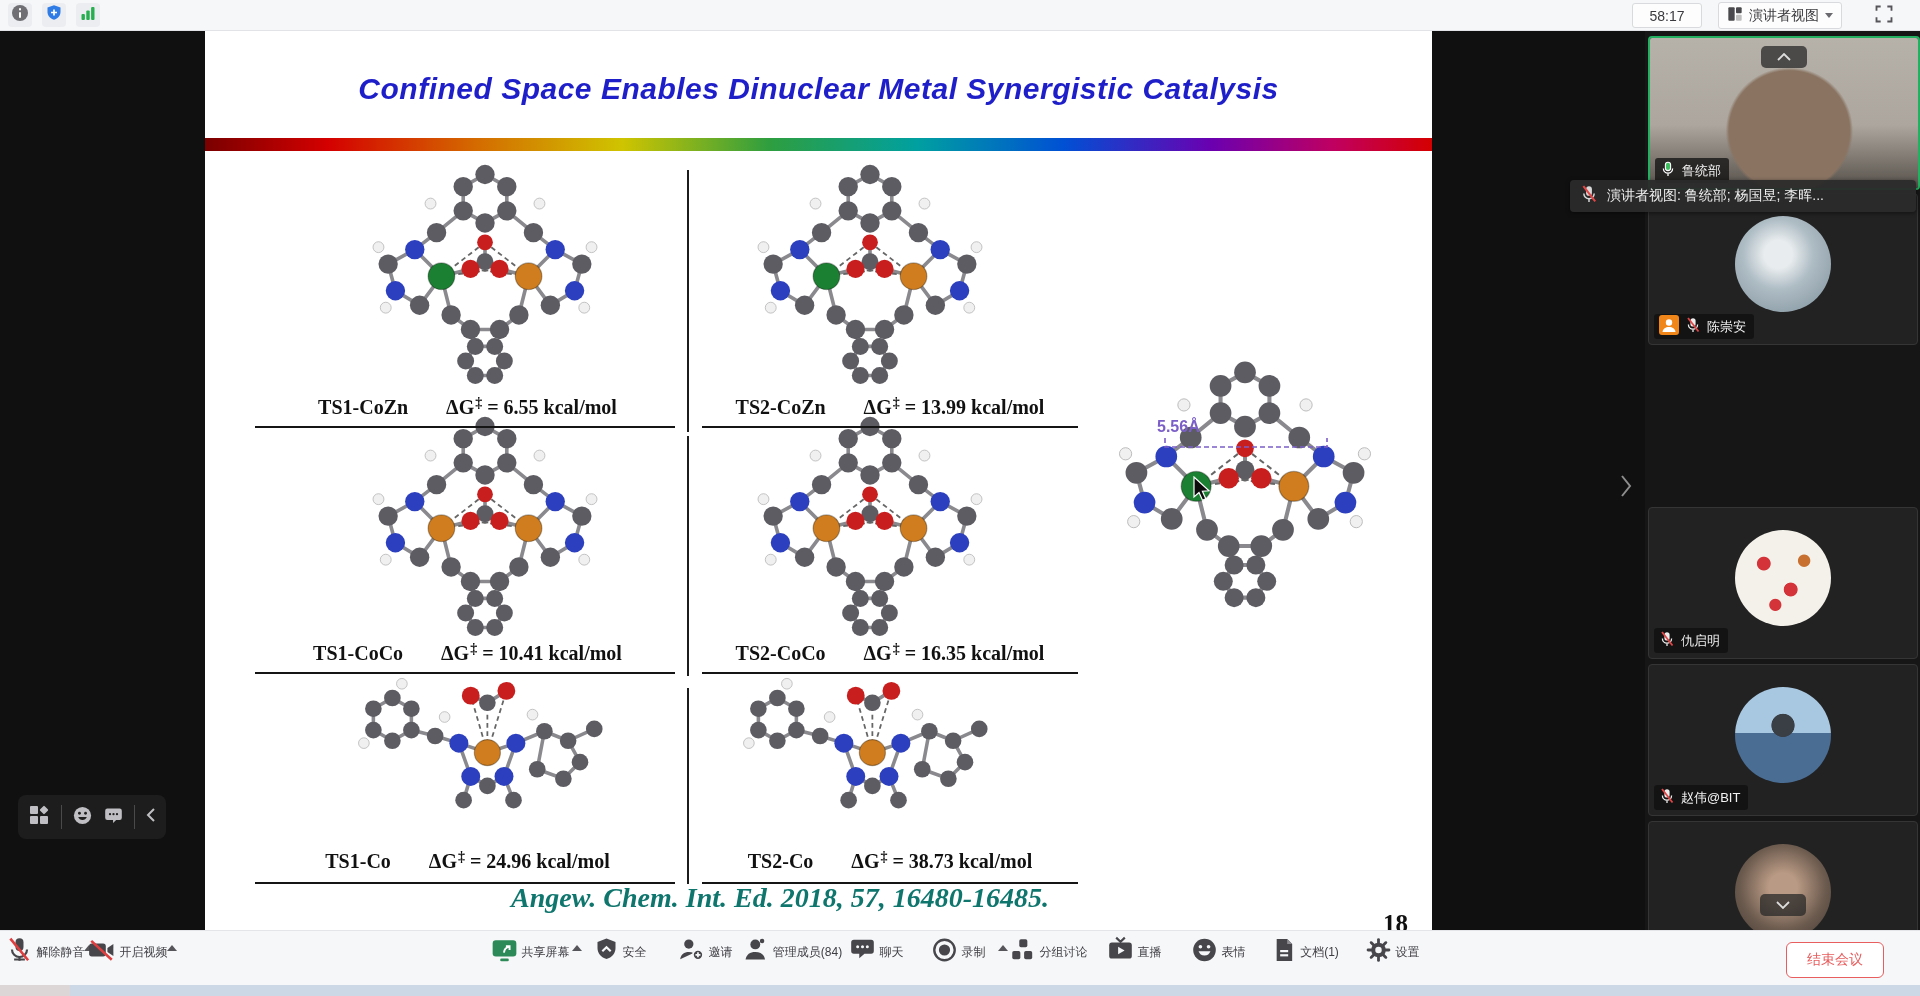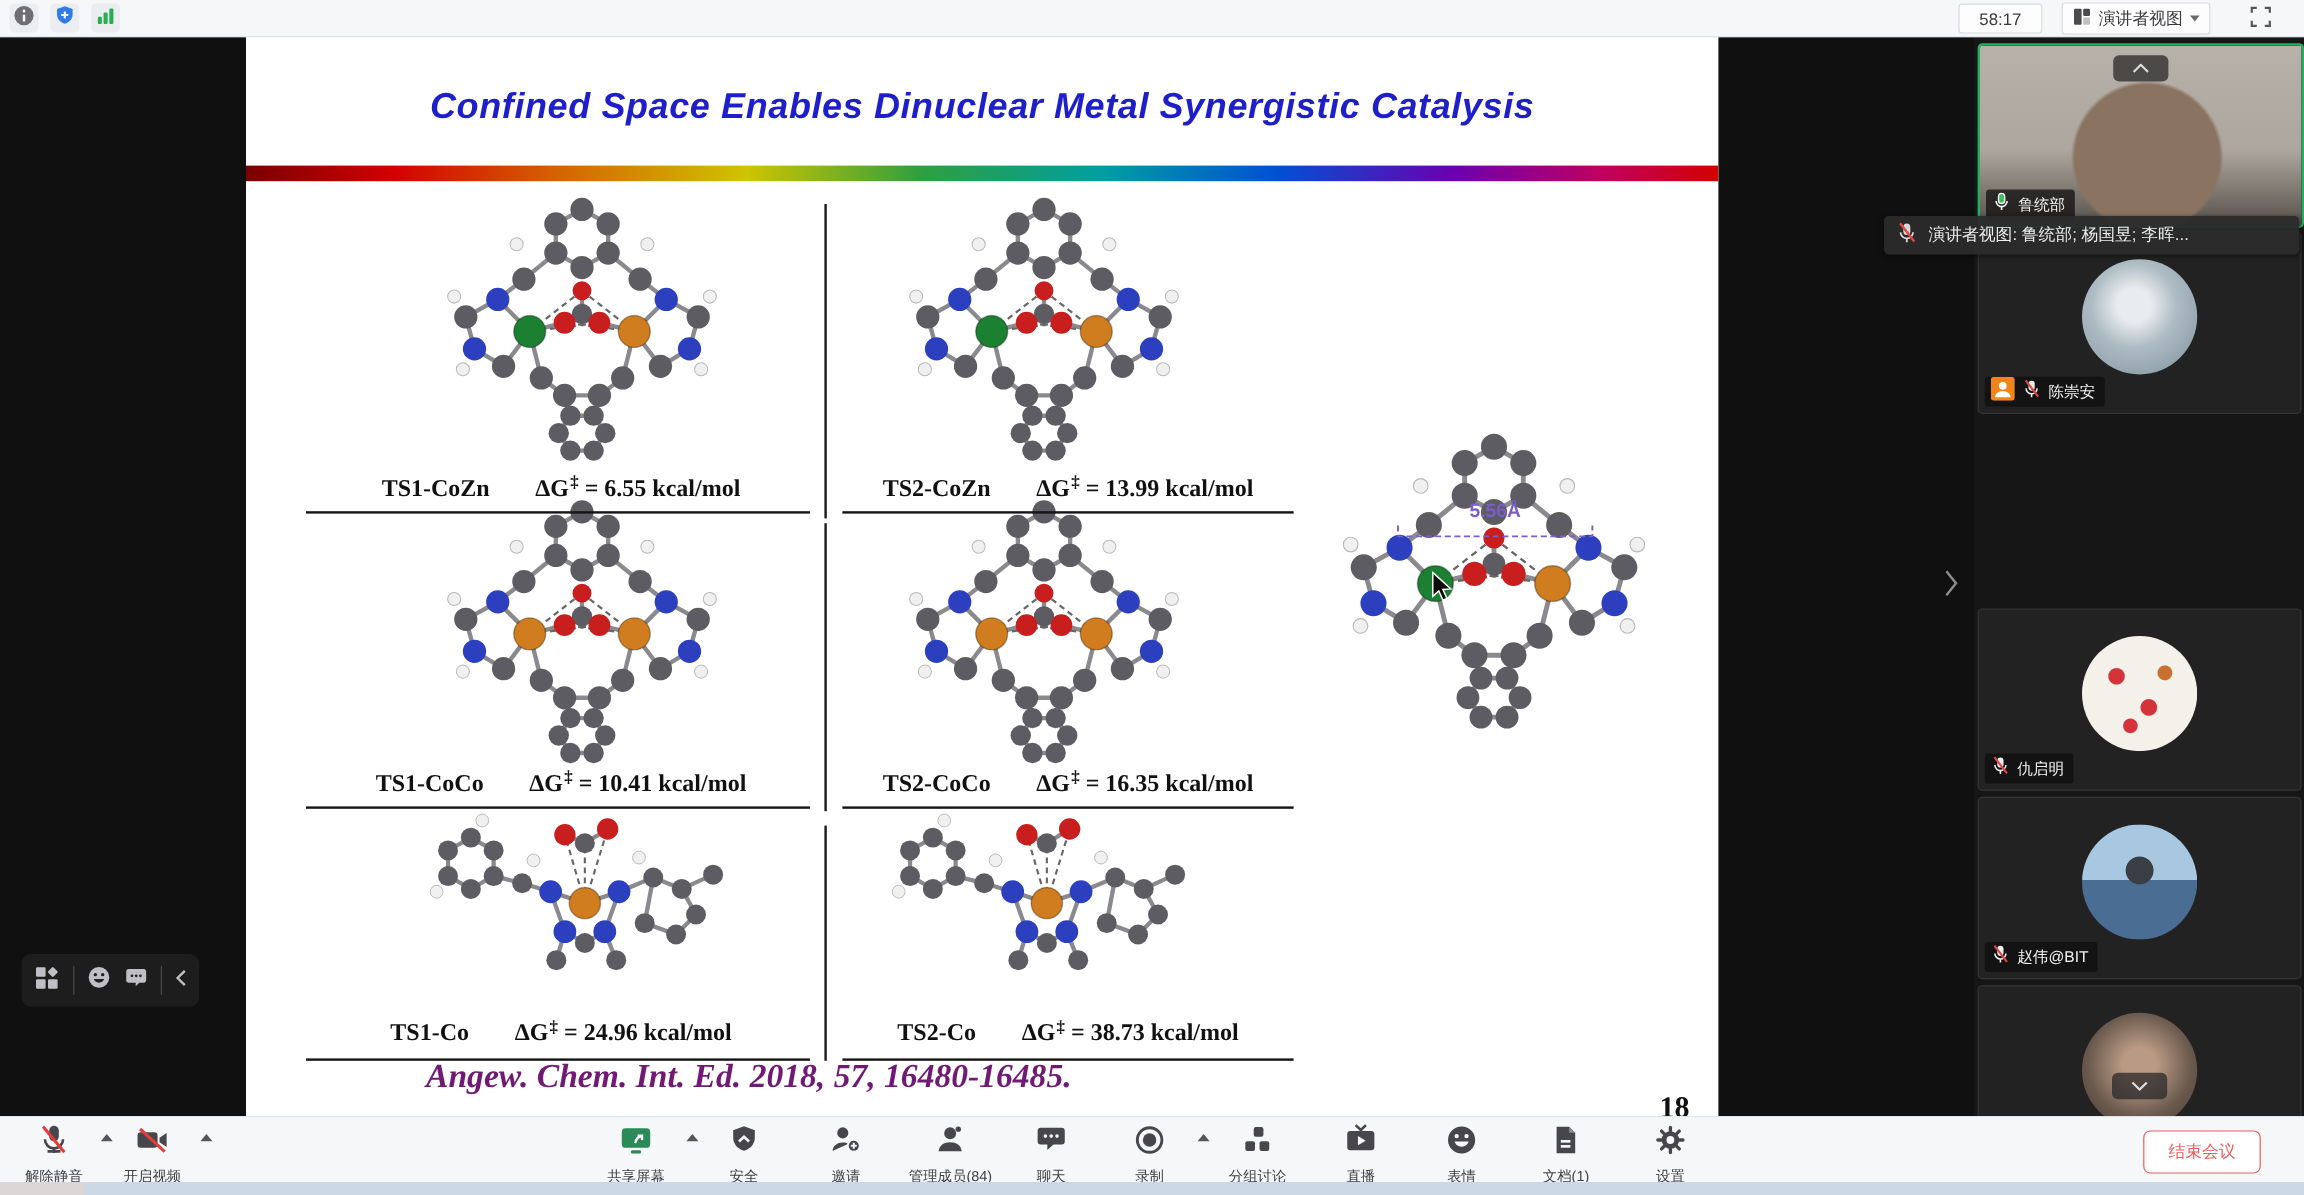--- a/index.html
+++ b/index.html
@@ -20,46 +20,46 @@
   #slide{position:absolute;left:205px;top:0;width:1227px;height:900px;background:#ffffff;overflow:hidden;}
   #slide-title{position:absolute;left:0;top:42px;width:1227px;text-align:center;font-size:30px;font-weight:700;letter-spacing:.5px;color:#1f1fca;font-style:italic;}
   #rainbow{position:absolute;left:0;top:108px;width:1227px;height:13px;
      background:linear-gradient(90deg,#7a0000,#d40000 10%,#d46a00 22%,#cfc400 34%,#2e9e3f 46%,#00a0a0 58%,#0050d4 70%,#6a00b0 82%,#c00060 92%,#d40000);}
   .vdiv{position:absolute;left:482px;width:2px;background:#1c1c1c;}
   .uline{position:absolute;height:2px;background:#151515;}
   .ts-row{position:absolute;display:flex;justify-content:center;align-items:baseline;gap:38px;
           font-family:"Liberation Serif","DejaVu Serif",serif;font-weight:700;font-size:20px;color:#111;}
   .ts-row .sup{font-size:14px;position:relative;top:-7px;margin-left:1px;}
   .ts-row .dgwrap{display:flex;align-items:baseline;}
-  #citation{position:absolute;left:150px;top:852px;width:850px;text-align:left;
-            font-family:"Liberation Serif","DejaVu Serif",serif;font-style:italic;font-weight:700;font-size:28px;color:#701a75;}
+  #citation{position:absolute;left:150px;top:852px;width:850px;text-align:center;
+            font-family:"Liberation Serif","DejaVu Serif",serif;font-style:italic;font-weight:700;font-size:28px;color:#0f766e;}
   #pagenum{position:absolute;left:1178px;top:880px;font-family:"Liberation Serif","DejaVu Serif",serif;font-weight:700;font-size:25px;color:#111;}
   .mol{position:absolute;}
   .mol svg{display:block;}
   .cozn{--mL:#1c8032;--mR:#cf7d1e;}
   .coco{--mL:#cf7d1e;--mR:#cf7d1e;}
   .co{--mL:#cf7d1e;}
-  #measure{position:absolute;left:952px;top:388px;width:178px;text-align:center;z-index:2;}
+  #measure{position:absolute;left:952px;top:388px;width:178px;text-align:left;z-index:2;}
   #measure .dlabel{font-size:16px;font-weight:700;color:#7b5ec7;font-family:"Liberation Sans",sans-serif;}
 
   
   #sidebar{position:absolute;left:1645px;top:30px;width:275px;height:900px;background:#161616;overflow:hidden;}
   .tile{position:absolute;left:3px;width:268px;height:150px;background:#222;border:1px solid #353535;border-radius:4px;overflow:hidden;}
   .tile.active{border:2px solid #23b161;}
   .avatar{position:absolute;left:50%;top:22px;transform:translateX(-50%);width:96px;height:96px;border-radius:50%;}
   .namebadge{position:absolute;left:5px;bottom:5px;height:25px;display:flex;align-items:center;gap:6px;background:rgba(15,15,15,.74);border-radius:3px;padding:0 8px 0 5px;}
   .namebadge .pname{font-size:13px;color:#f2f2f2;white-space:nowrap;text-align:center;}
   .tilebtn{position:absolute;left:50%;transform:translateX(-50%);width:46px;height:22px;background:rgba(40,40,40,.75);border-radius:5px;display:flex;align-items:center;justify-content:center;}
   #toast{position:absolute;left:1570px;top:180px;width:326px;height:32px;background:rgba(43,43,43,.95);border-radius:4px;display:flex;align-items:center;gap:9px;padding:0 10px;z-index:9;box-shadow:0 1px 4px rgba(0,0,0,.5);}
   #toast .ttext{font-size:14px;color:#ededed;white-space:nowrap;}
   #collapse{position:absolute;left:1620px;top:474px;z-index:7;}
 
   
   #toolbar{position:absolute;left:0;top:930px;width:1920px;height:55px;background:#f6f7f9;border-top:1px solid #e4e5e9;z-index:8;}
-  .tbi{position:absolute;top:5px;transform:translateX(-50%);display:flex;flex-direction:column;align-items:center;gap:3px;cursor:default;}
+  .tbi{position:absolute;top:5px;transform:translateX(-50%);display:flex;flex-direction:row;align-items:center;gap:3px;cursor:default;}
   .tbi .lab{font-size:12px;color:#3d3d42;white-space:nowrap;}
   .caret-up{position:absolute;top:14px;width:0;height:0;border-left:5px solid transparent;border-right:5px solid transparent;border-bottom:6px solid #55555a;}
   #endbtn{position:absolute;left:1786px;top:11px;width:96px;height:34px;border:1px solid #e85d5d;border-radius:6px;background:#fff;
           color:#e85d5d;font-size:14px;display:flex;align-items:center;justify-content:center;}
   #strip{position:absolute;left:0;top:985px;width:1920px;height:11px;background:linear-gradient(90deg,#ddd6d6 0 70px,#ccd8e5 70px);z-index:9;}
 
   
   #pill{position:absolute;left:18px;top:795px;width:148px;height:44px;background:rgba(30,30,30,.94);border-radius:8px;
         display:flex;align-items:center;justify-content:space-evenly;z-index:6;}
   .pill-div{width:1px;height:24px;background:#4a4a4a;}

